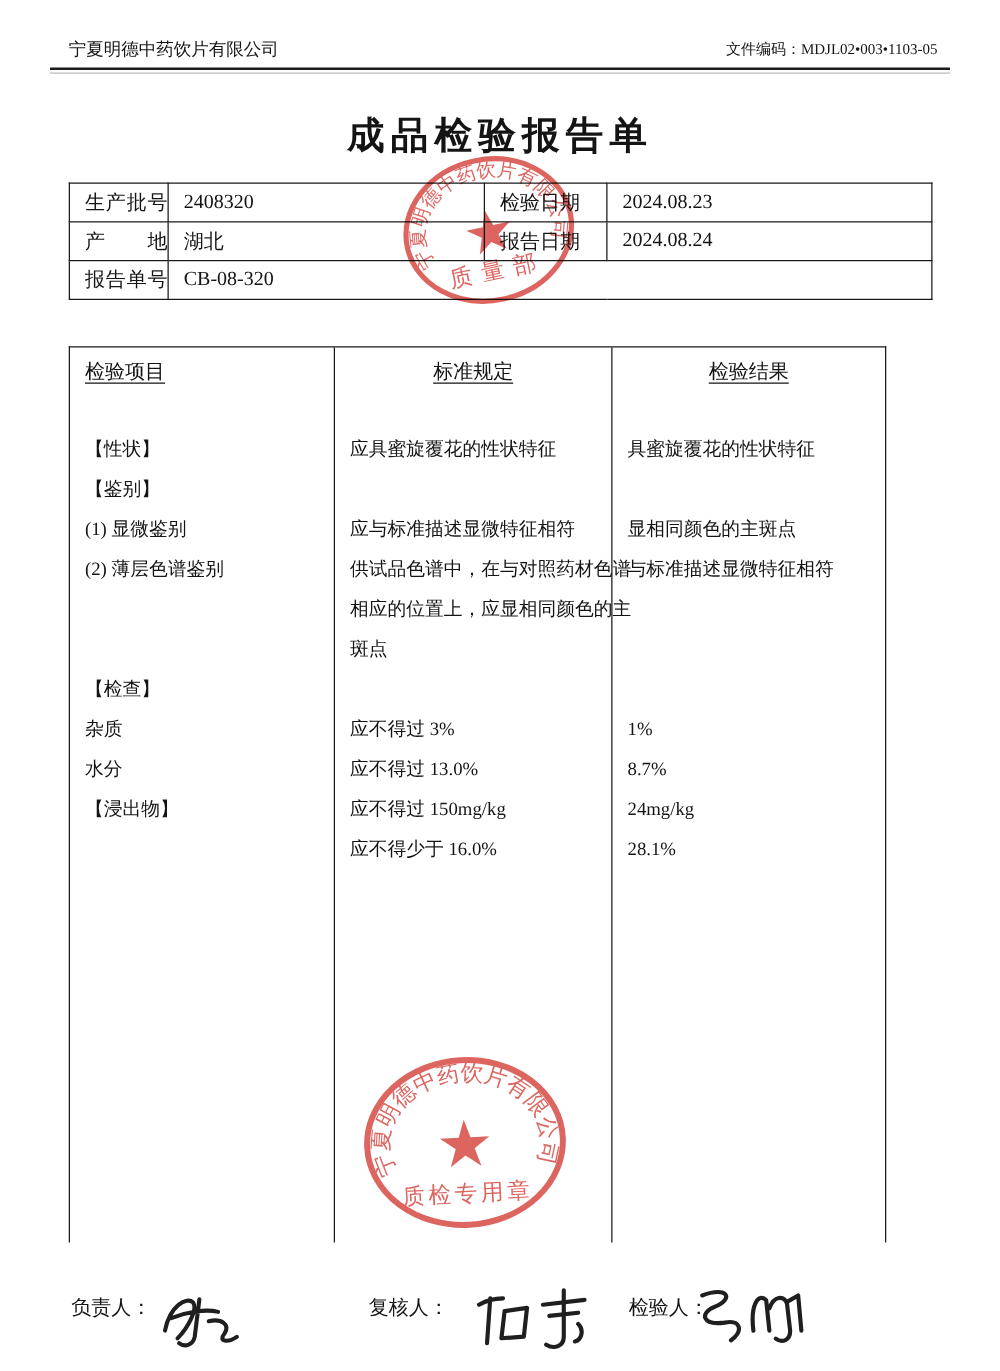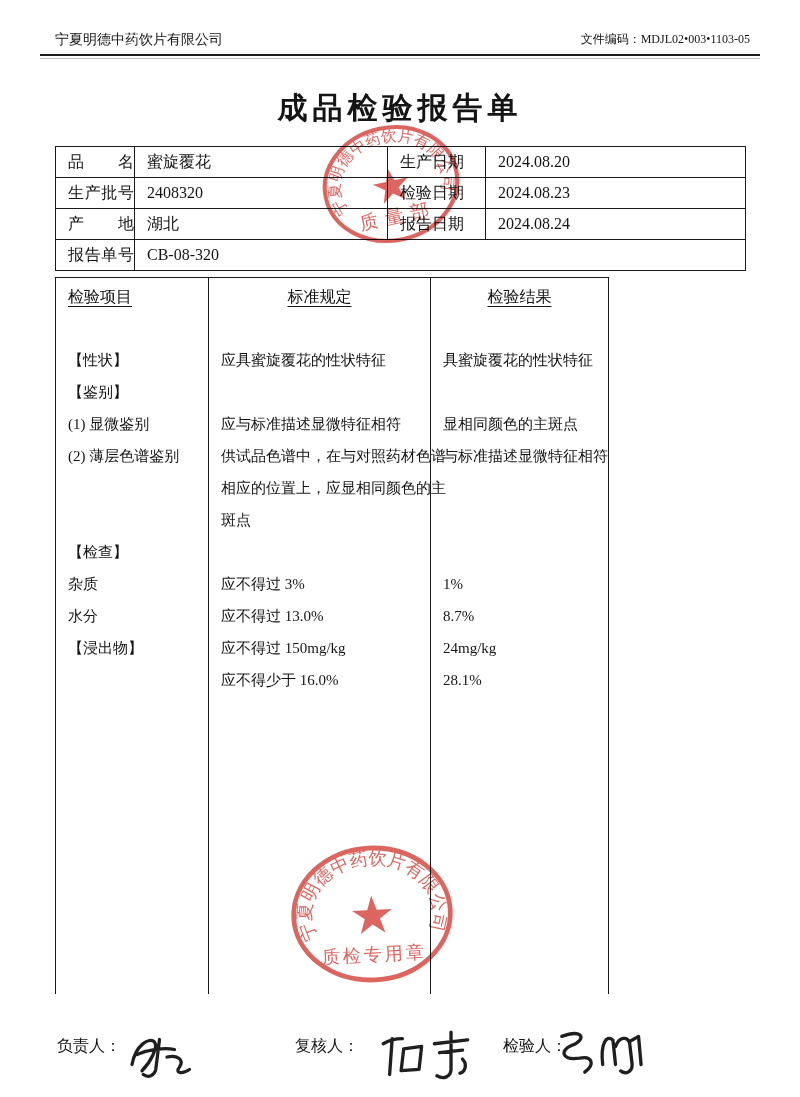--- a/index.html
+++ b/index.html
@@ -16,21 +16,21 @@
   
   .title{left:0;top:88px;width:100%;text-align:center;font-size:30px;font-weight:700;letter-spacing:5px;}
 
   
   table.info{left:55px;top:146px;width:690px;border-collapse:collapse;table-layout:fixed;position:absolute;background:transparent;}
   table.info td{border:1.5px solid #1a1a1a;height:30px;font-size:16px;padding:0 0 0 12px;white-space:nowrap;overflow:hidden;}
   td.lbl{text-align:justify;text-align-last:justify;padding-right:14px;}
   col.c1{width:79px;}col.c2{width:253px;}col.c3{width:98px;}col.c4{width:260px;}
 
   
-  .main{left:55px;top:277px;width:554px;border:1.5px solid #1a1a1a;border-bottom:none;box-sizing:border-box;}
+  .main{left:55px;top:277px;width:654px;border:1.5px solid #1a1a1a;border-bottom:none;box-sizing:border-box;}
   .cols{display:flex;height:716px;}
   .mcol{box-sizing:border-box;}
   .mcol1{width:229px;border-right:1.5px solid #1a1a1a;}
   .mcol2{width:222px;border-right:1.5px solid #1a1a1a;}
   .mcol3{width:235.5px;}
   .col-head{height:36px;padding-top:9px;font-size:16px;box-sizing:border-box;}
   .col-head span{text-decoration:underline;text-underline-offset:4px;}
   .h-left{padding-left:12px;text-align:left;}
   .h-center{text-align:center;}
   .col-body{padding-top:30px;}
@@ -64,26 +64,20 @@
 <div class="abs title">成品检验报告单</div>
 
 <table class="info">
   <colgroup>
       <col class="c1">
       <col class="c2">
       <col class="c3">
       <col class="c4">
     </colgroup>
   <tbody>
-      <tr>
-    <td class="lbl">品 名</td>
-    <td>蜜旋覆花</td>
-    <td>生产日期</td>
-    <td>2024.08.20</td>
-  </tr>
   <tr>
     <td class="lbl">生产批号</td>
     <td>2408320</td>
     <td>检验日期</td>
     <td>2024.08.23</td>
   </tr>
   <tr>
     <td class="lbl">产 地</td>
     <td>湖北</td>
     <td>报告日期</td>

